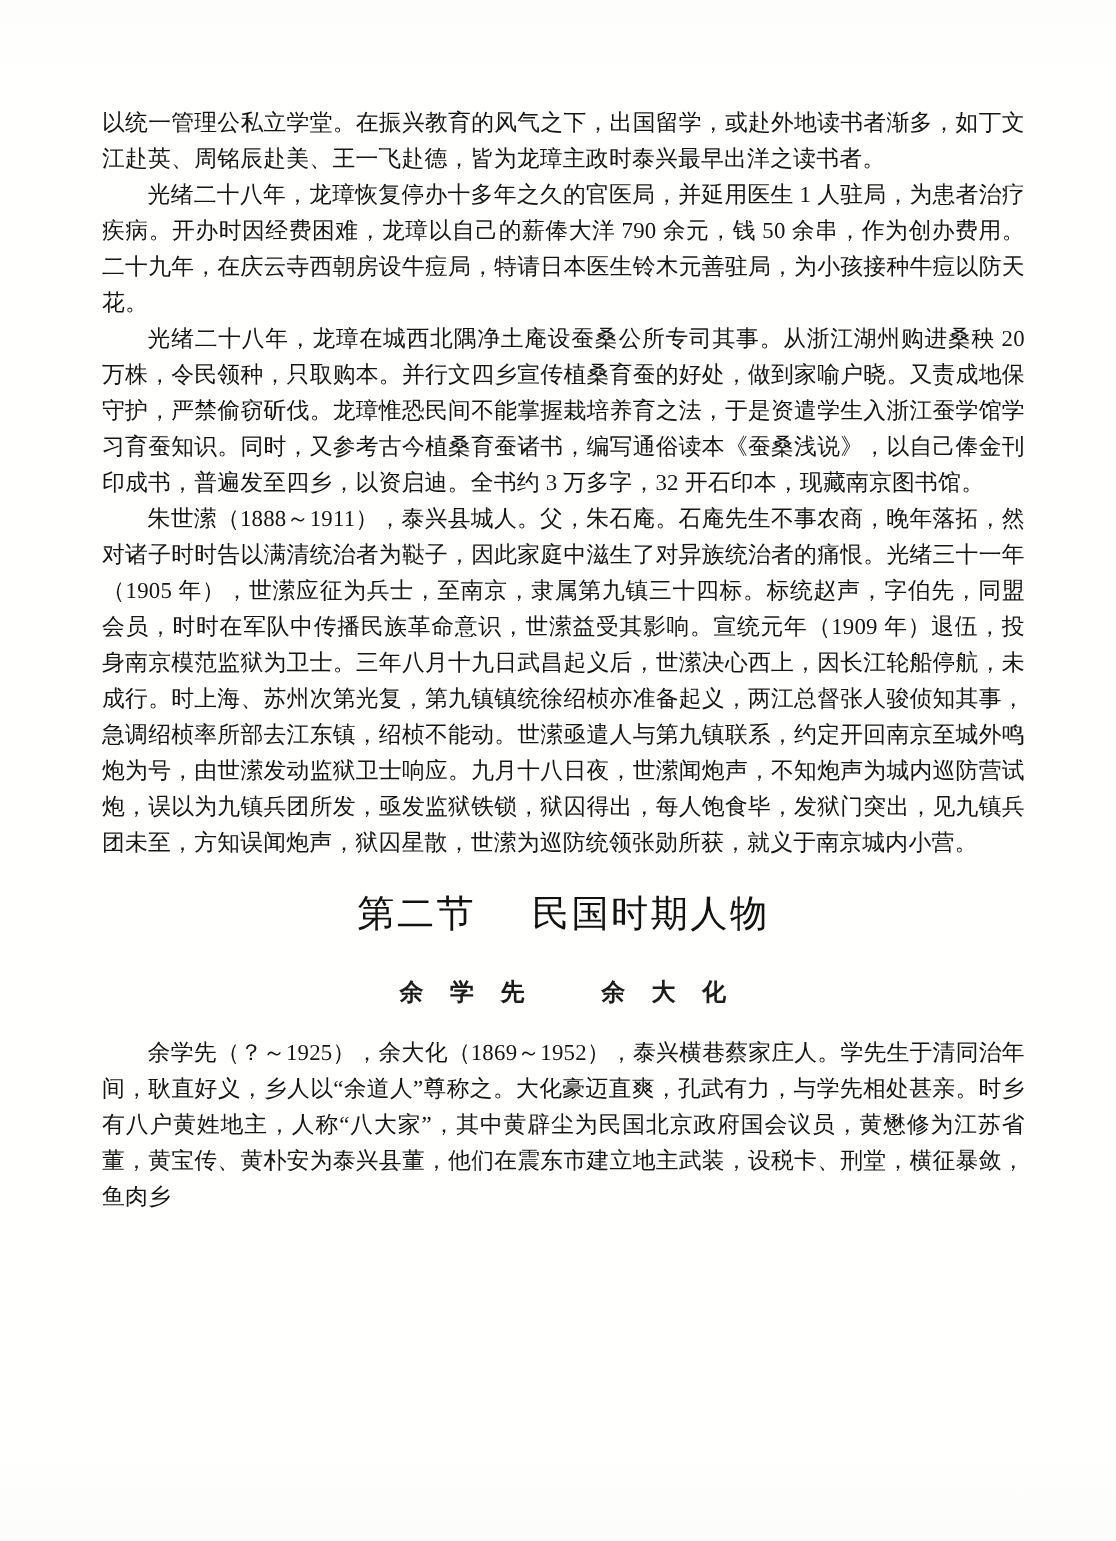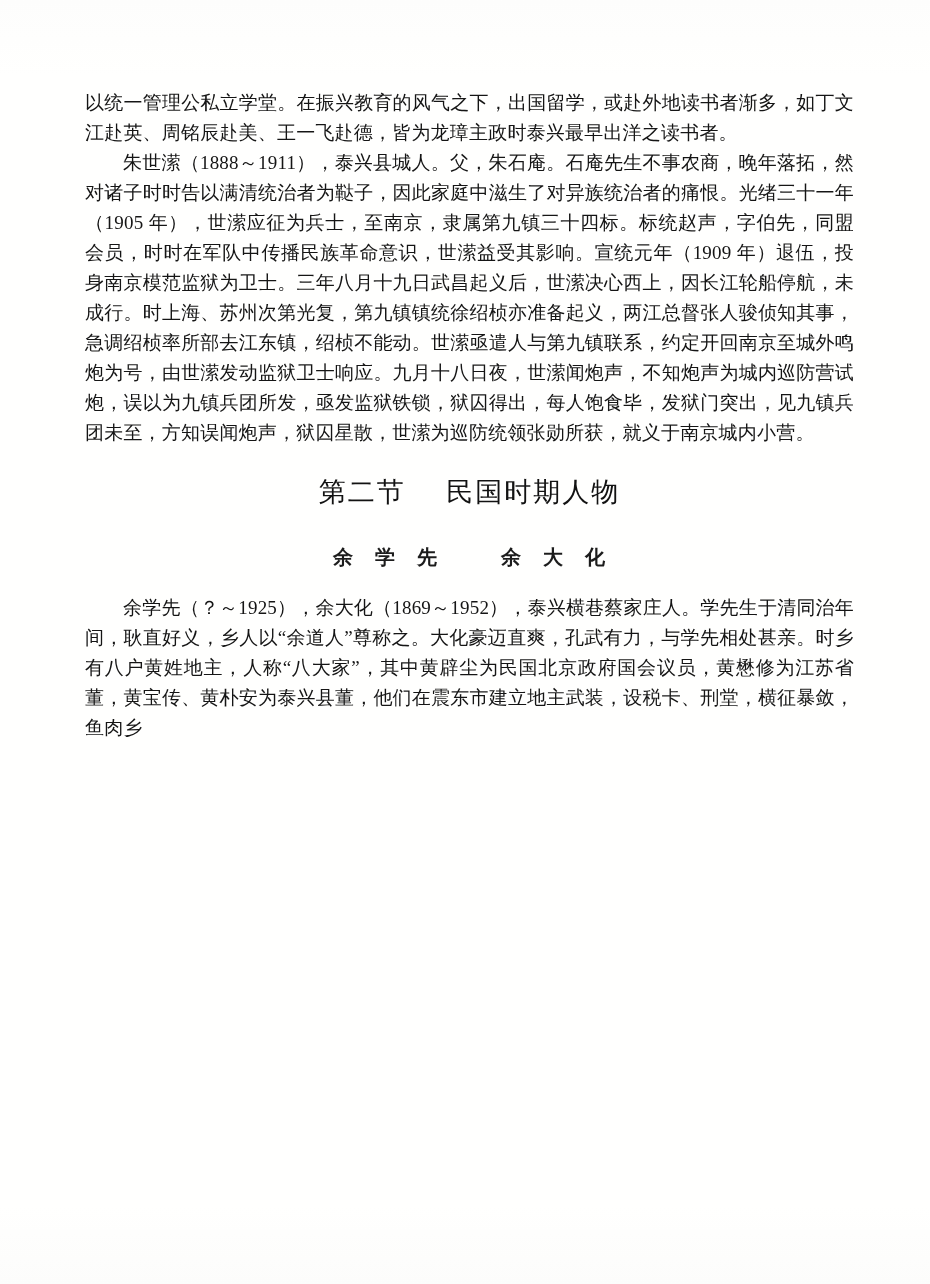--- a/index.html
+++ b/index.html
@@ -37,40 +37,42 @@
     font-size: 20px;
     line-height: 26px;
     text-align: center;
     color: #1c1c1c;
     letter-spacing: 1px;
   }
   .section-heading {
     margin: 27px 0 35px 0;
     font-family: "Liberation Serif", "DejaVu Serif", serif;
     font-weight: 500;
-    font-size: 27px;
+    font-size: 31px;
     line-height: 34px;
     text-align: center;
     color: #121212;
     letter-spacing: 2px;
   }
   .section-heading .gap {
     display: inline-block;
     width: 1.5em;
   }
 </style>
 </head>
 <body>
 
 <div class="page">
 
   <p class="body-text no-indent">以统一管理公私立学堂。在振兴教育的风气之下，出国留学，或赴外地读书者渐多，如丁文江赴英、周铭辰赴美、王一飞赴德，皆为龙璋主政时泰兴最早出洋之读书者。</p>
 
+  <p class="body-text">光绪二十八年，龙璋恢复停办十多年之久的官医局，并延用医生 1 人驻局，为患者治疗疾病。开办时因经费困难，龙璋以自己的薪俸大洋 790 余元，钱 50 余串，作为创办费用。二十九年，在庆云寺西朝房设牛痘局，特请日本医生铃木元善驻局，为小孩接种牛痘以防天花。</p>
 
 
+  <p class="body-text">光绪二十八年，龙璋在城西北隅净土庵设蚕桑公所专司其事。从浙江湖州购进桑秧 20 万株，令民领种，只取购本。并行文四乡宣传植桑育蚕的好处，做到家喻户晓。又责成地保守护，严禁偷窃斫伐。龙璋惟恐民间不能掌握栽培养育之法，于是资遣学生入浙江蚕学馆学习育蚕知识。同时，又参考古今植桑育蚕诸书，编写通俗读本《蚕桑浅说》，以自己俸金刊印成书，普遍发至四乡，以资启迪。全书约 3 万多字，32 开石印本，现藏南京图书馆。</p>
 
 
   <p class="body-text">朱世潆（1888～1911），泰兴县城人。父，朱石庵。石庵先生不事农商，晚年落拓，然对诸子时时告以满清统治者为鞑子，因此家庭中滋生了对异族统治者的痛恨。光绪三十一年（1905 年），世潆应征为兵士，至南京，隶属第九镇三十四标。标统赵声，字伯先，同盟会员，时时在军队中传播民族革命意识，世潆益受其影响。宣统元年（1909 年）退伍，投身南京模范监狱为卫士。三年八月十九日武昌起义后，世潆决心西上，因长江轮船停航，未成行。时上海、苏州次第光复，第九镇镇统徐绍桢亦准备起义，两江总督张人骏侦知其事，急调绍桢率所部去江东镇，绍桢不能动。世潆亟遣人与第九镇联系，约定开回南京至城外鸣炮为号，由世潆发动监狱卫士响应。九月十八日夜，世潆闻炮声，不知炮声为城内巡防营试炮，误以为九镇兵团所发，亟发监狱铁锁，狱囚得出，每人饱食毕，发狱门突出，见九镇兵团未至，方知误闻炮声，狱囚星散，世潆为巡防统领张勋所获，就义于南京城内小营。</p>
 
   <h2 class="section-heading">
     <span>第二节</span><span class="gap"></span><span>民国时期人物</span>
   </h2>
 
   <h3 class="person-heading">余　学　先　　　余　大　化</h3>
 

